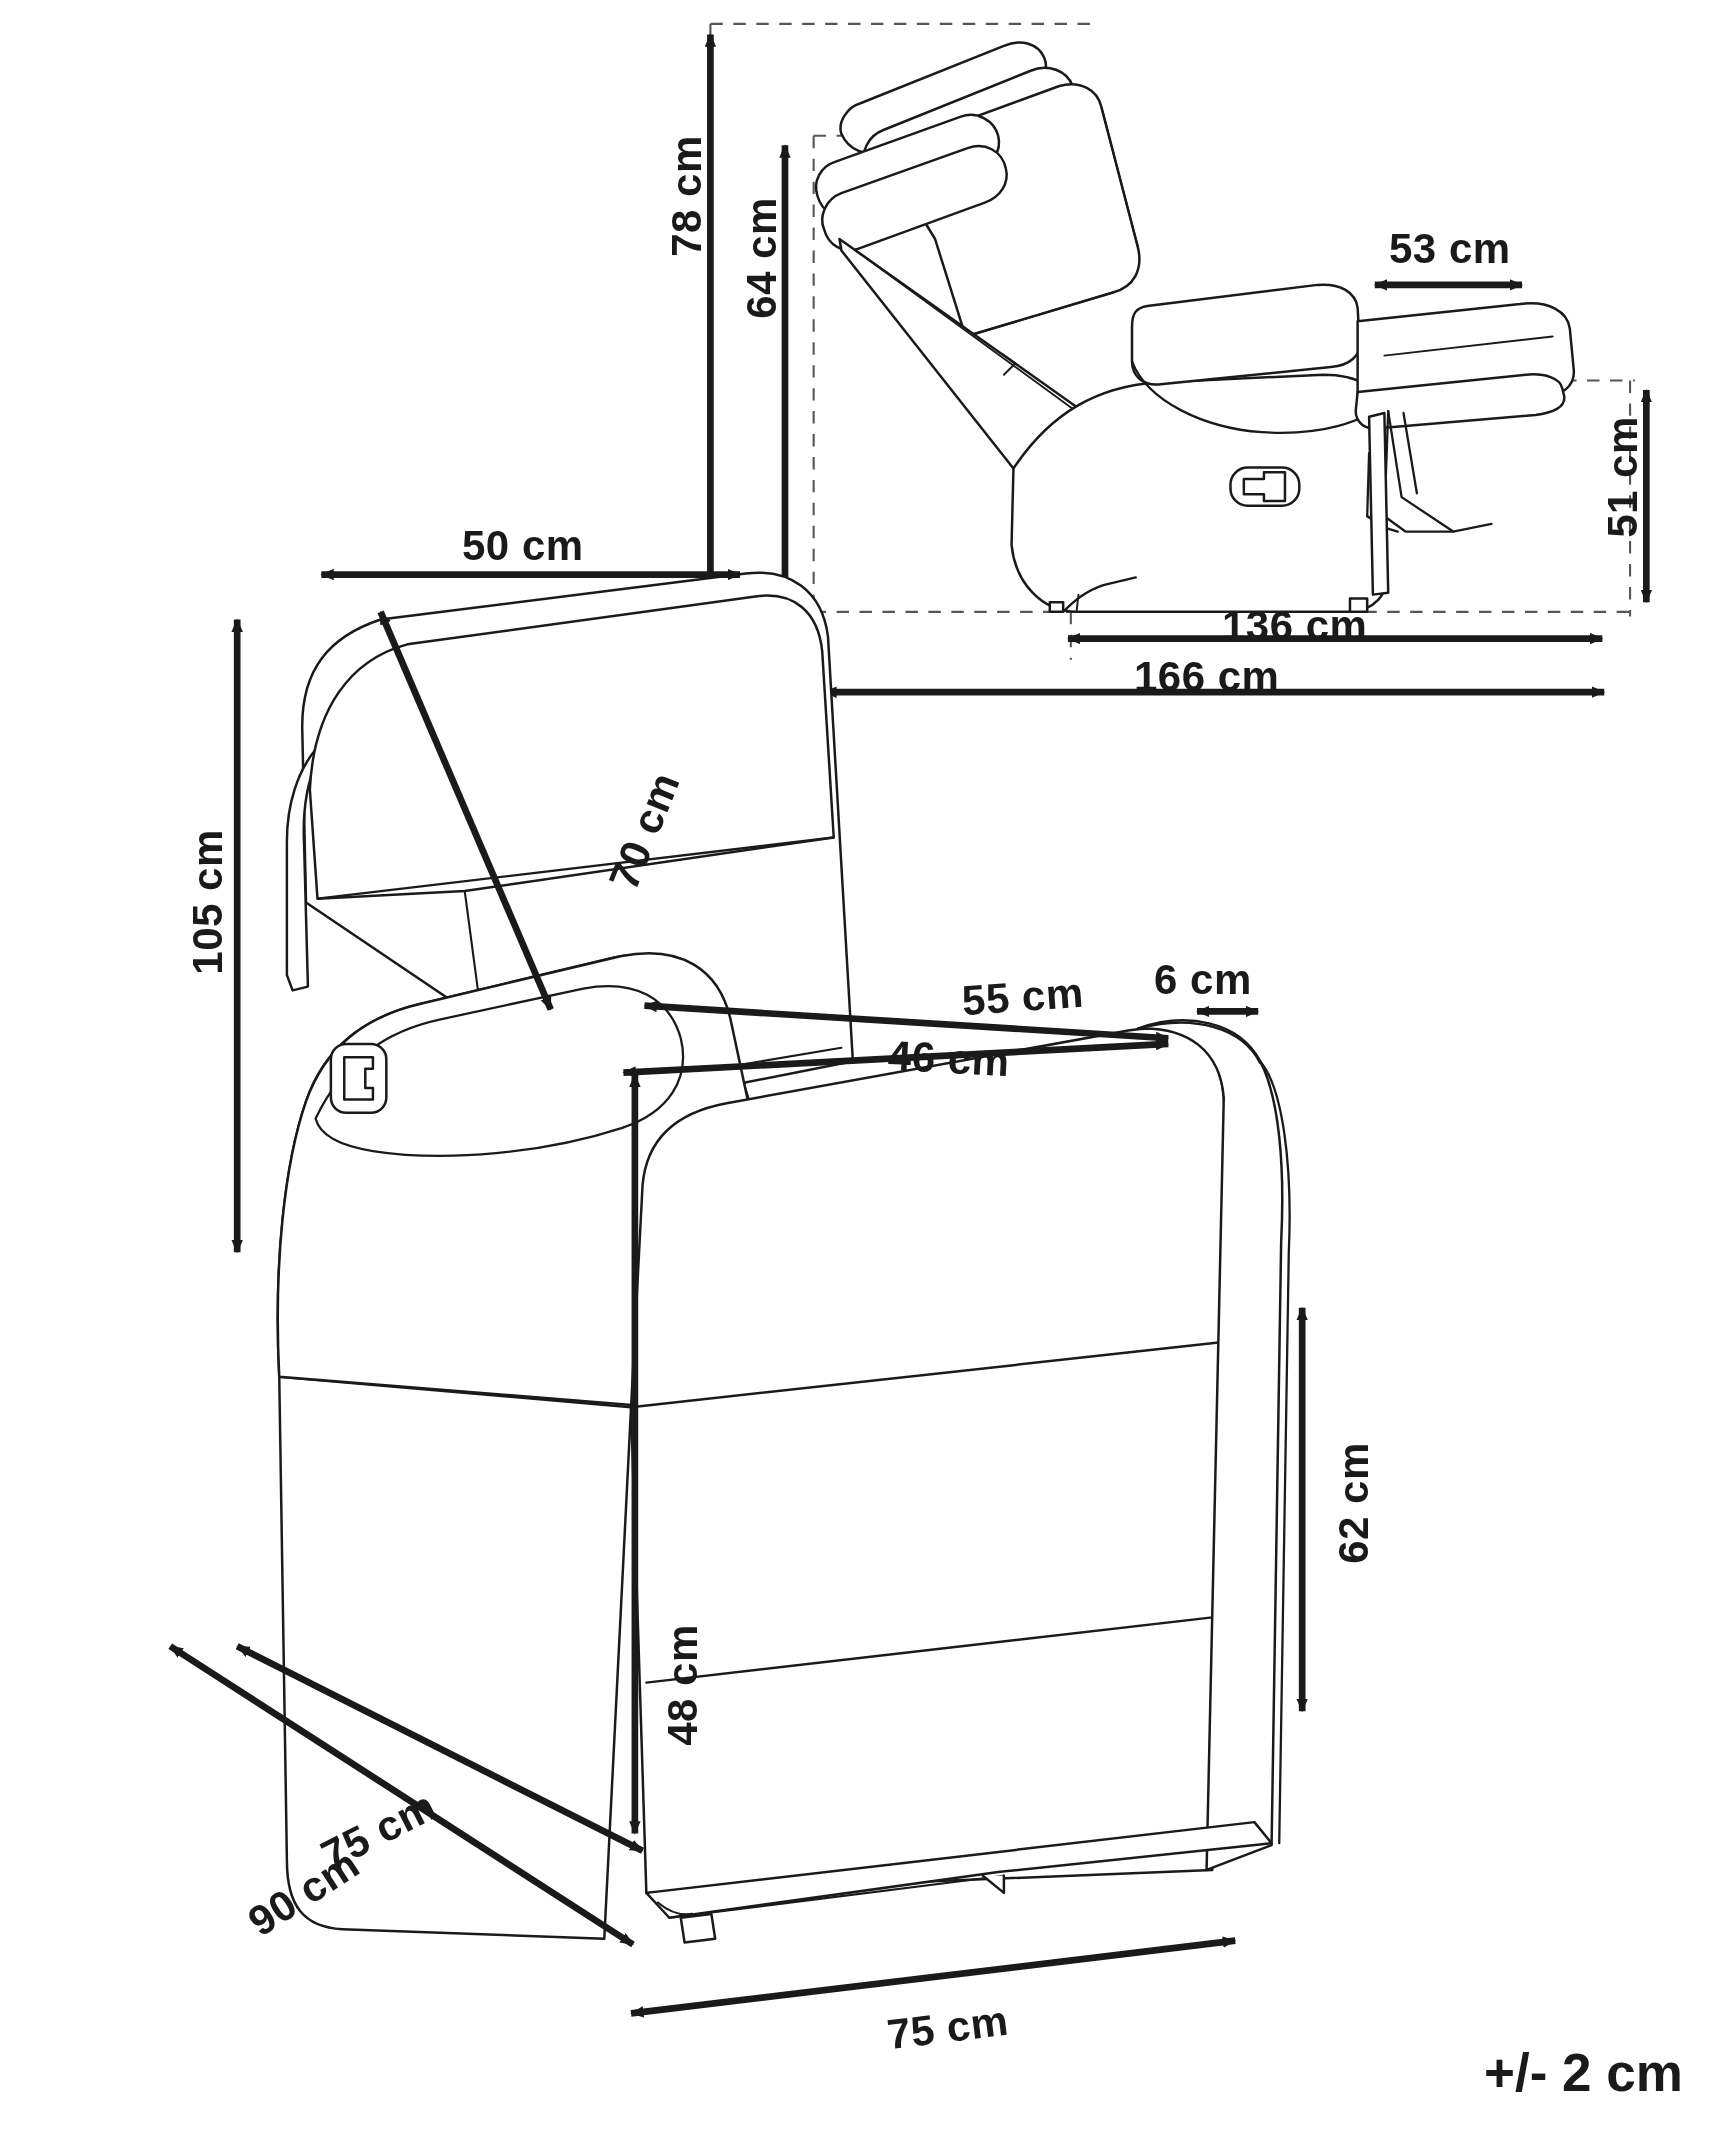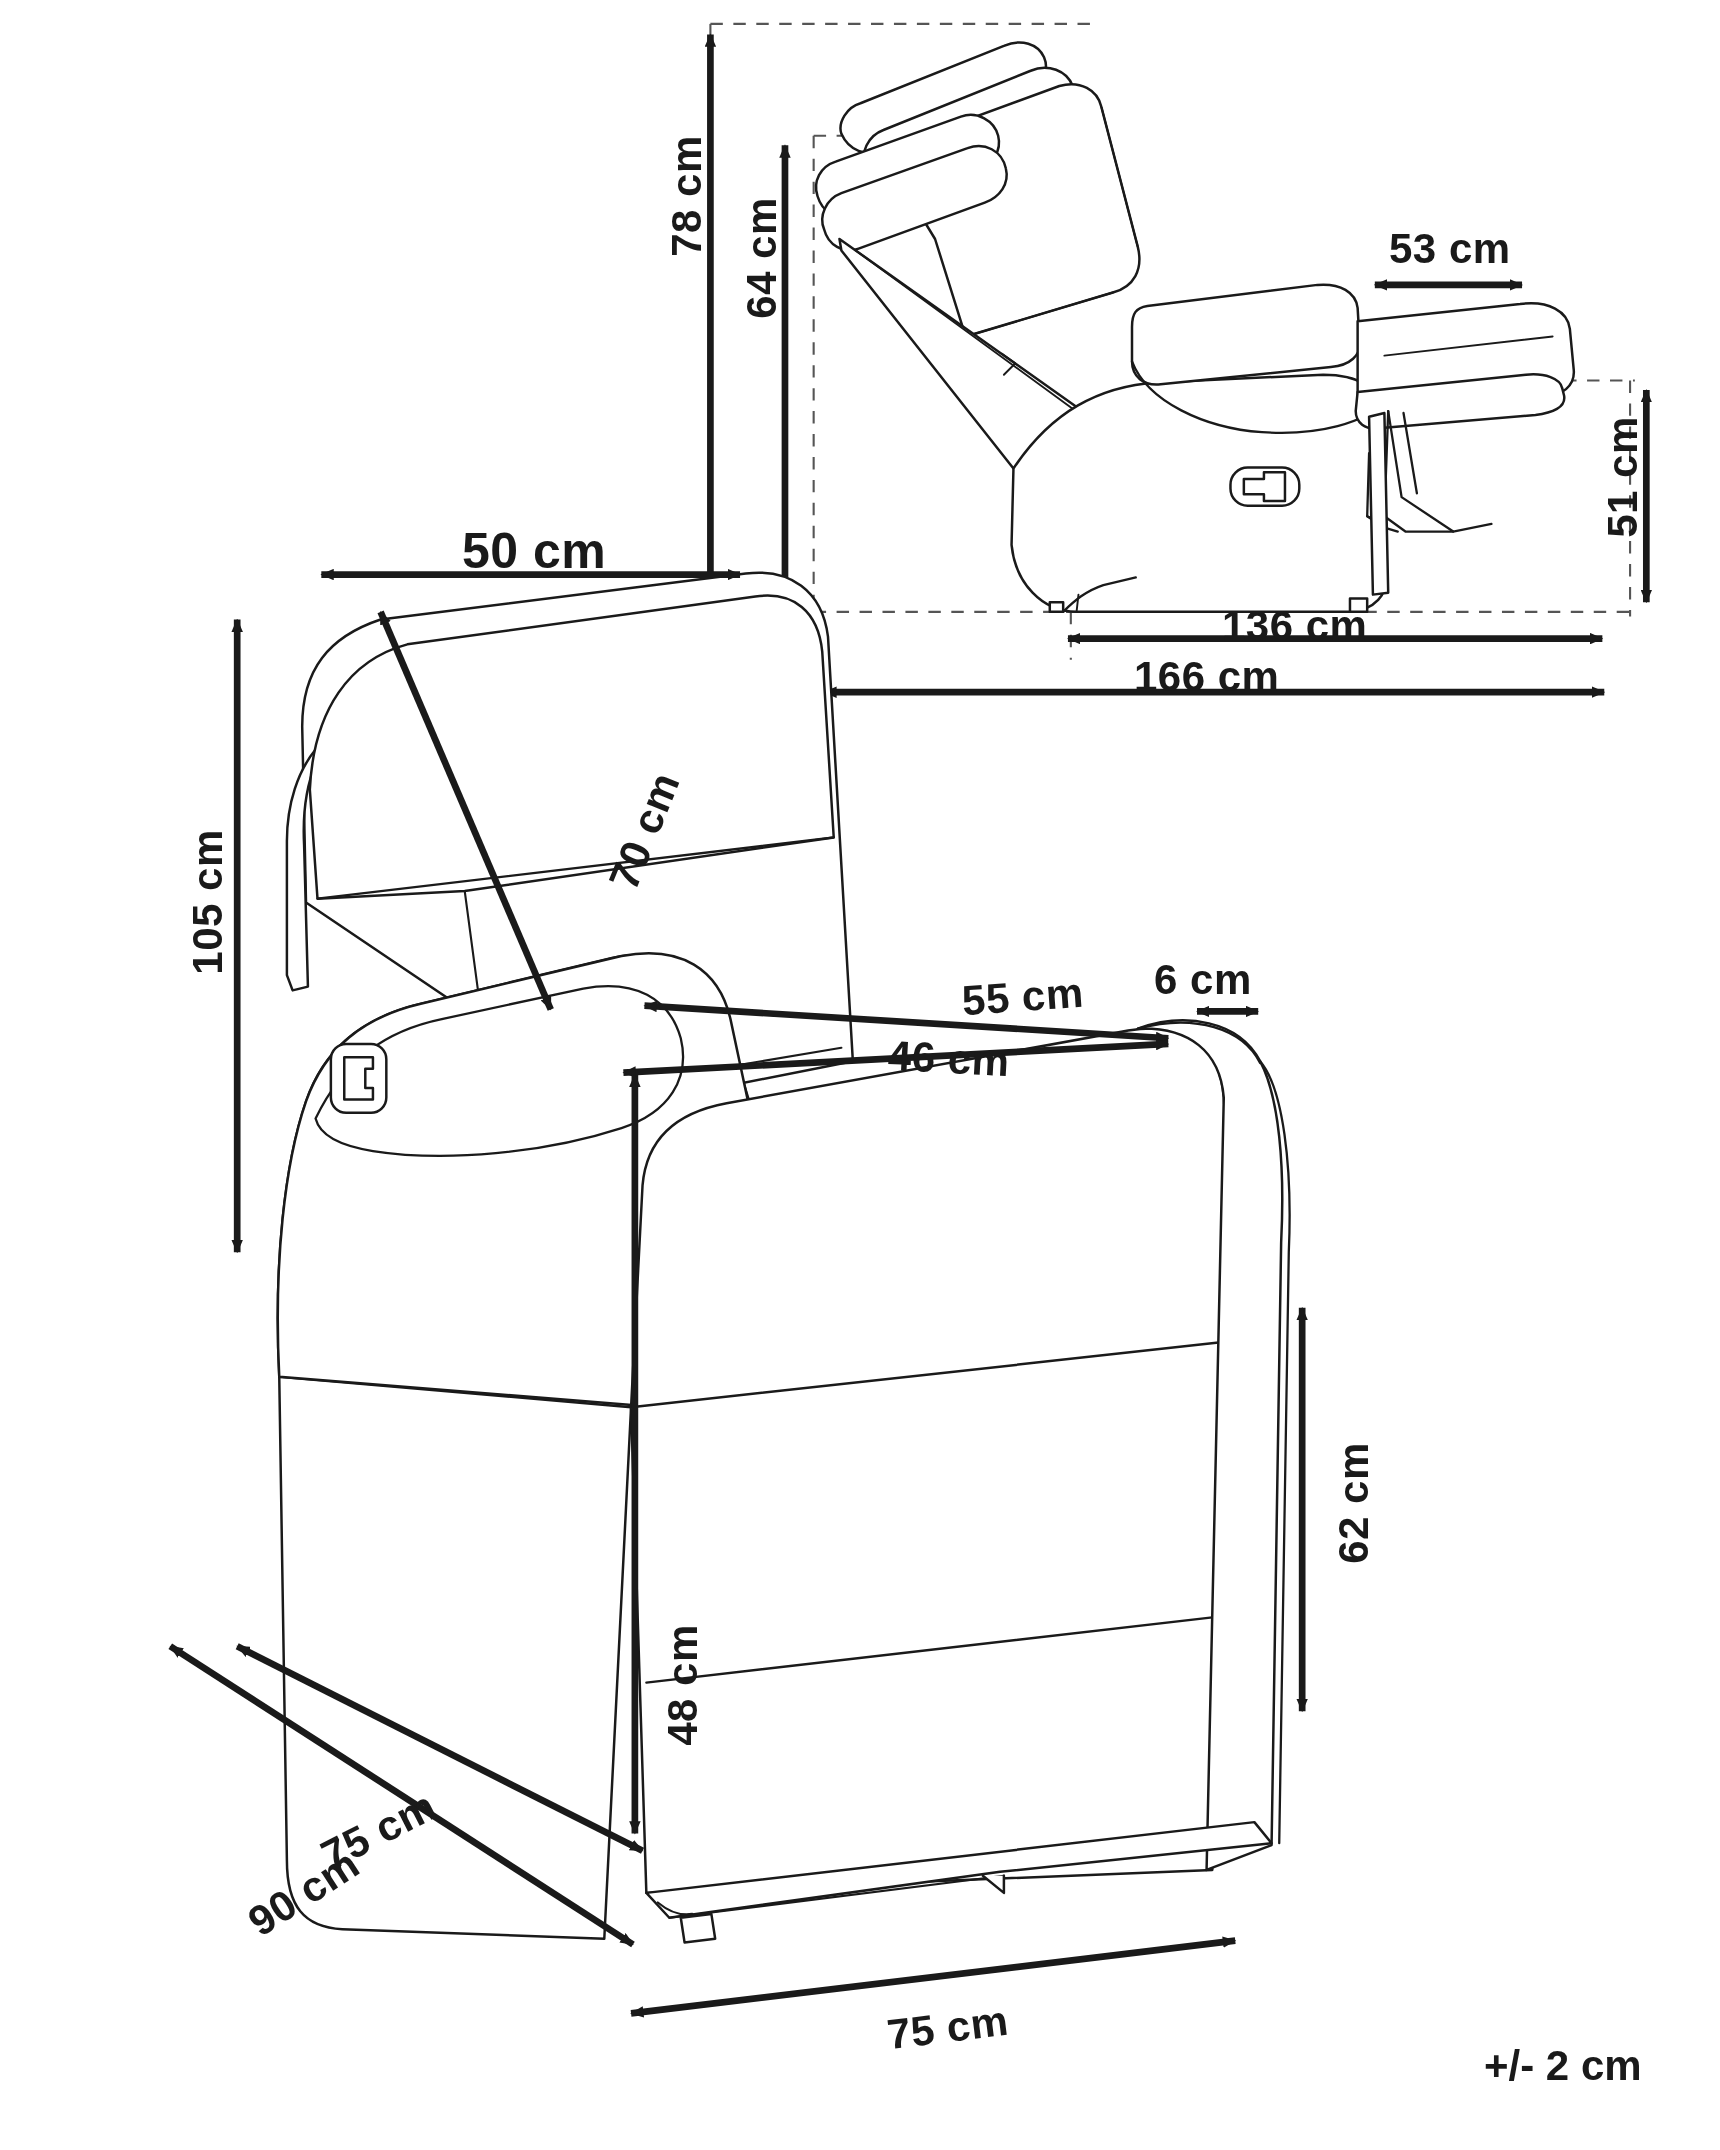--- a/index.html
+++ b/index.html
@@ -234,21 +234,21 @@
   <div class="dimtext vert rot90" style="left:701px; top:234px; font-size:42px;">64 cm</div>
 
   <div class="dimtext" style="left:1389px; top:225px; font-size:42px;">53 cm</div>
 
   <div class="dimtext vert rot90" style="left:1562px; top:453px; font-size:42px;">51 cm</div>
 
   <div class="dimtext" style="left:1222px; top:602px; font-size:42px;text-align:center;">136 cm</div>
 
   <div class="dimtext" style="left:1134px; top:653px; font-size:42px;text-align:right;">166 cm</div>
 
-  <div class="dimtext" style="left:462px; top:522px; font-size:50px;">50 cm</div>
+  <div class="dimtext" style="left:462px; top:522px; font-size:42px;">50 cm</div>
 
   <div class="dimtext vert" style="left:584px; top:807px; font-size:42px; transform: rotate(-68deg);">70 cm</div>
 
   <div class="dimtext vert rot90" style="left:135px; top:878px; font-size:42px;">105 cm</div>
 
   <div class="dimtext" style="left:962px; top:973px; font-size:42px; transform: rotate(-4deg);">55 cm</div>
 
   <div class="dimtext" style="left:888px; top:1035px; font-size:42px; transform: rotate(3deg);">46 cm</div>
 
   <div class="dimtext" style="left:1154px; top:956px; font-size:42px;">6 cm</div>
@@ -256,16 +256,16 @@
   <div class="dimtext vert rot90" style="left:1293px; top:1479px; font-size:42px;">62 cm</div>
 
   <div class="dimtext vert rot90" style="left:622px; top:1661px; font-size:42px;">48 cm</div>
 
   <div class="dimtext" style="left:318px; top:1807px; font-size:42px; transform: rotate(-27deg);">75 cm</div>
 
   <div class="dimtext" style="left:243px; top:1869px; font-size:42px; transform: rotate(-33deg);">90 cm</div>
 
   <div class="dimtext" style="left:887px; top:2004px; font-size:42px; transform: rotate(-7deg);">75 cm</div>
 
-  <div class="tolerance" style="left:1484px; top:2042px; font-size:42px;">+/- 2 cm</div>
+  <div class="tolerance" style="left:1484px; top:2042px; font-size:53px;">+/- 2 cm</div>
 
 </div>
 
 
 </body></html>

